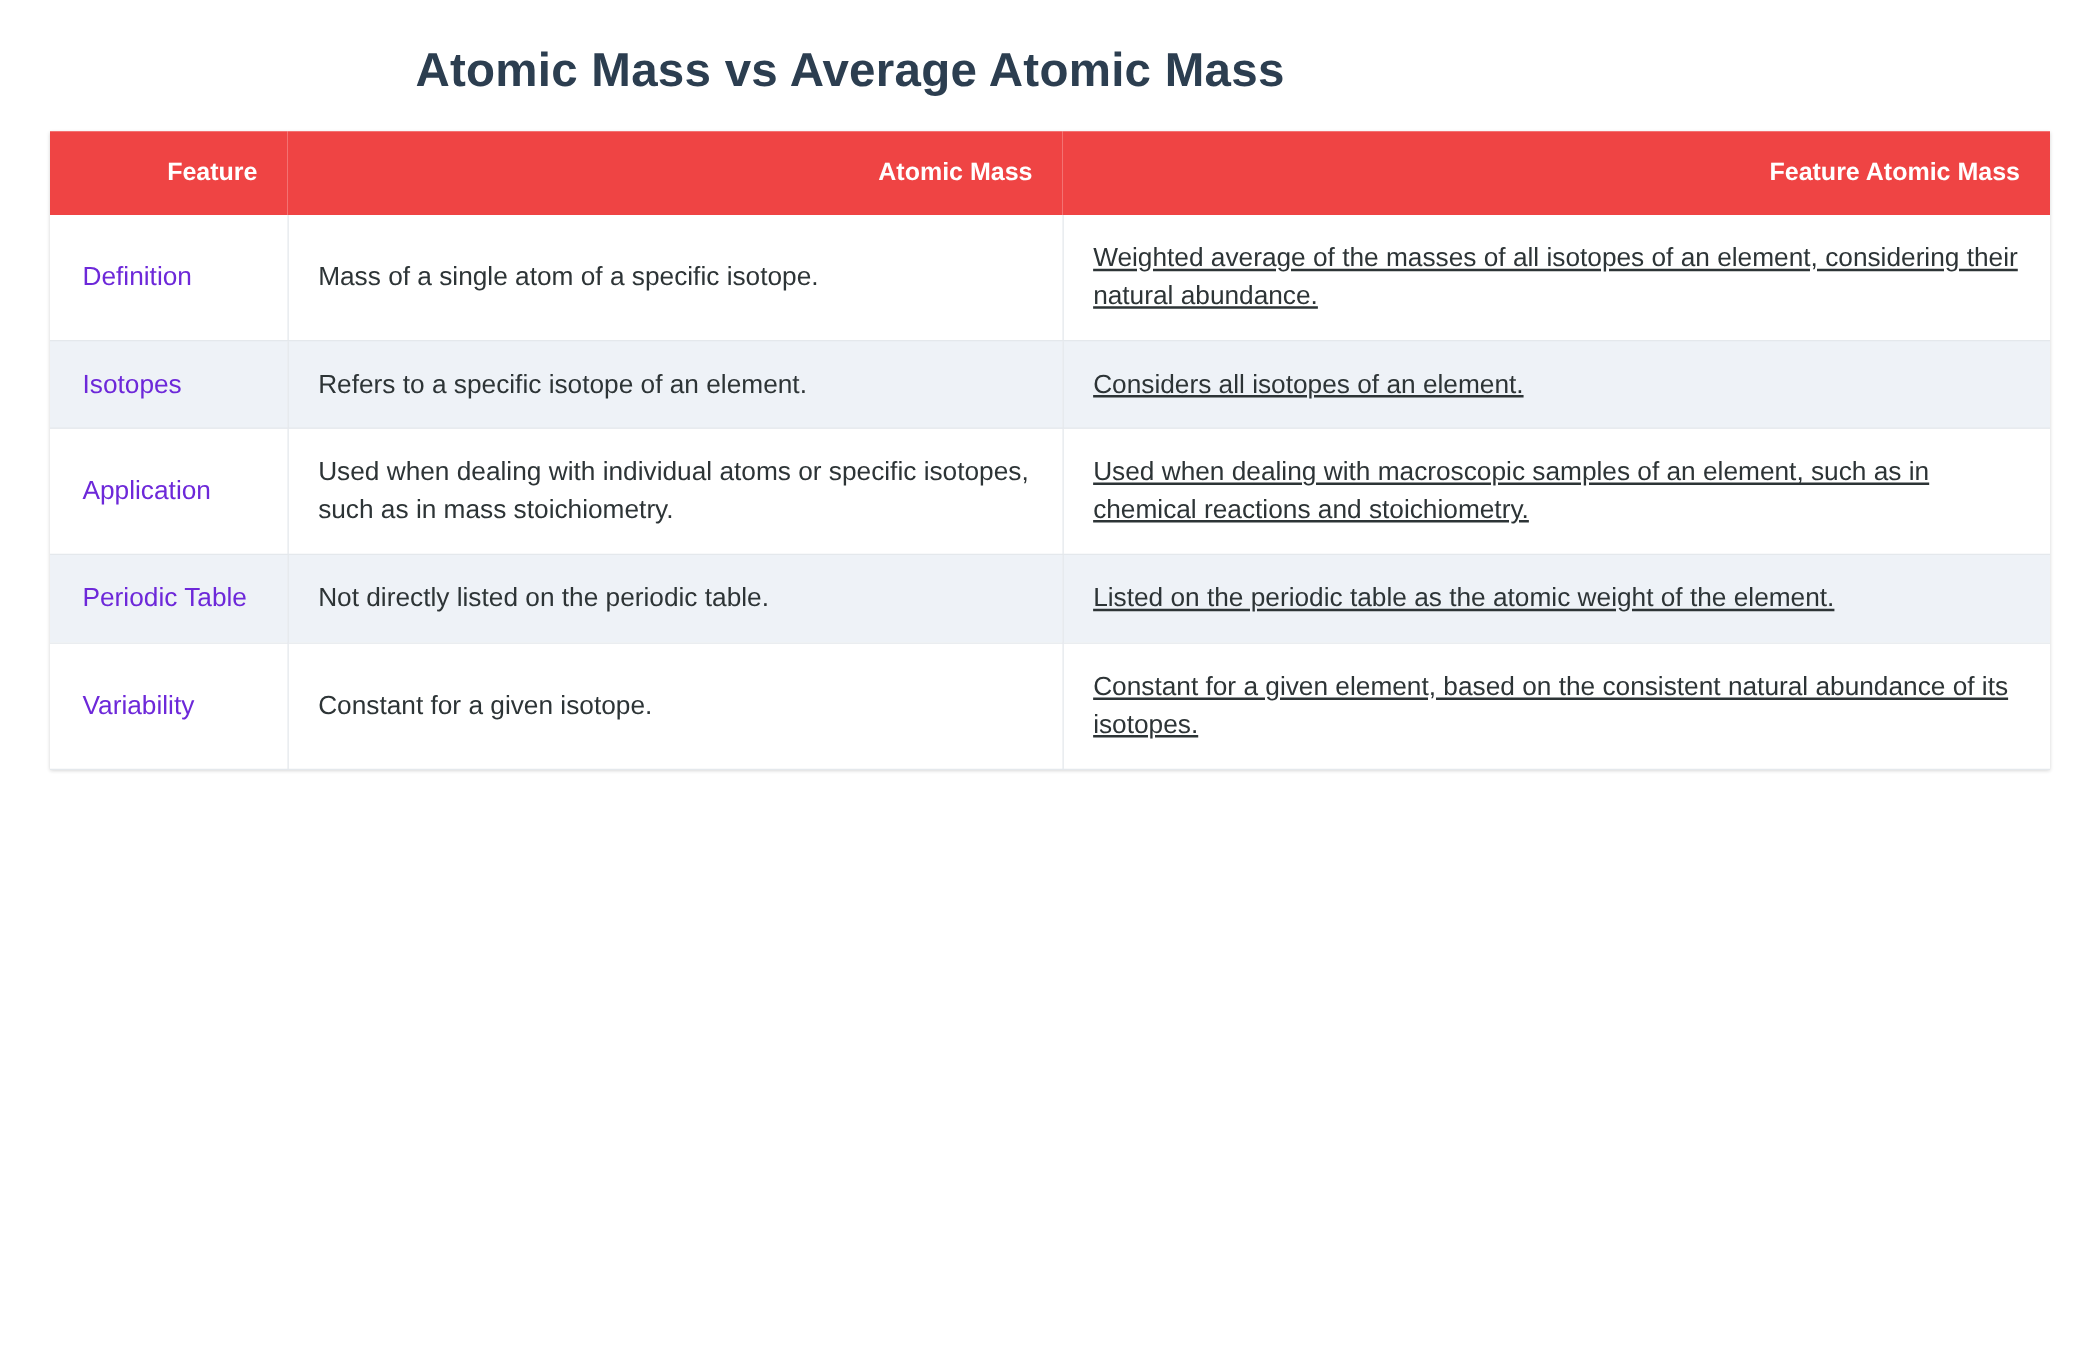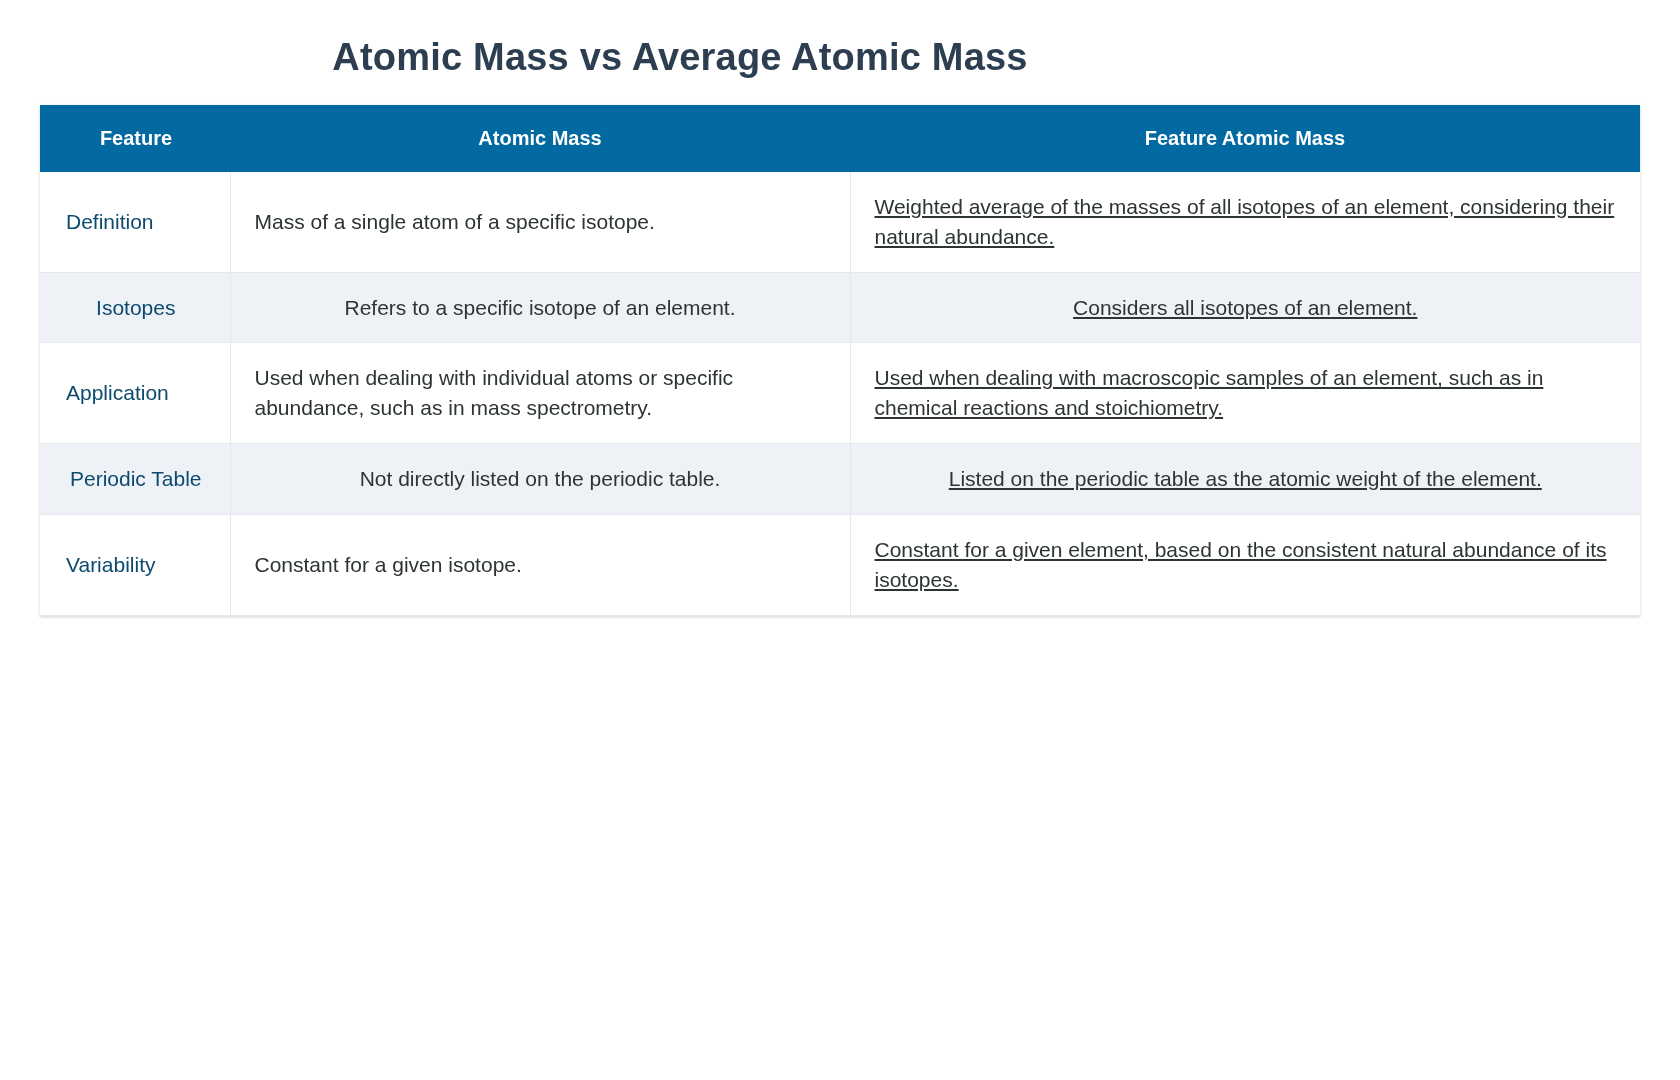--- a/index.html
+++ b/index.html
@@ -28,51 +28,50 @@
   table.compare {
     width: 1600px;
     border-collapse: collapse;
     table-layout: fixed;
     box-shadow: 0 1px 3px rgba(0,0,0,0.18);
   }
   table.compare col.c1 { width: 190px; }
   table.compare col.c2 { width: 620px; }
   table.compare col.c3 { width: 790px; }
   table.compare thead th {
-    background: #0369a1;
+    background: #ef4444;
     color: #ffffff;
     font-size: 20px;
     font-weight: bold;
-    text-align: center;
+    text-align: right;
     padding: 22px 24px;
     border: none;
     vertical-align: middle;
   }
   table.compare thead th.h1 { padding-left: 26px; }
   table.compare thead th.h2 { padding-left: 24px; }
   table.compare thead th.h3 { padding-left: 24px; }
   table.compare tbody td {
     font-size: 21px;
     color: #2d3436;
     padding: 20px 24px;
     border-bottom: 1px solid #e4e8ec;
     border-right: 1px solid #e4e8ec;
     vertical-align: middle;
     line-height: 1.42;
   }
   table.compare tbody td.feature {
-    color: #0c4a6e;
+    color: #6d28d9;
     padding-left: 26px;
   }
   table.compare tbody tr.even td {
     background: #ffffff;
   }
   table.compare tbody tr.odd td {
     background: #eef2f7;
-    text-align: center;
   }
   table.compare tbody td:last-child {
     border-right: none;
     text-decoration: underline;
   }
   table.compare tbody tr:last-child td {
     border-bottom: 1px solid #e4e8ec;
   }
 </style>
 </head>
@@ -101,21 +100,21 @@
         <td>Mass of a single atom of a specific isotope.</td>
         <td>Weighted average of the masses of all isotopes of an element, considering their natural abundance.</td>
       </tr>
       <tr class="odd">
         <td class="feature">Isotopes</td>
         <td>Refers to a specific isotope of an element.</td>
         <td>Considers all isotopes of an element.</td>
       </tr>
       <tr class="even">
         <td class="feature">Application</td>
-        <td>Used when dealing with individual atoms or specific abundance, such as in mass spectrometry.</td>
+        <td>Used when dealing with individual atoms or specific isotopes, such as in mass stoichiometry.</td>
         <td>Used when dealing with macroscopic samples of an element, such as in chemical reactions and stoichiometry.</td>
       </tr>
       <tr class="odd">
         <td class="feature">Periodic Table</td>
         <td>Not directly listed on the periodic table.</td>
         <td>Listed on the periodic table as the atomic weight of the element.</td>
       </tr>
       <tr class="even">
         <td class="feature">Variability</td>
         <td>Constant for a given isotope.</td>

